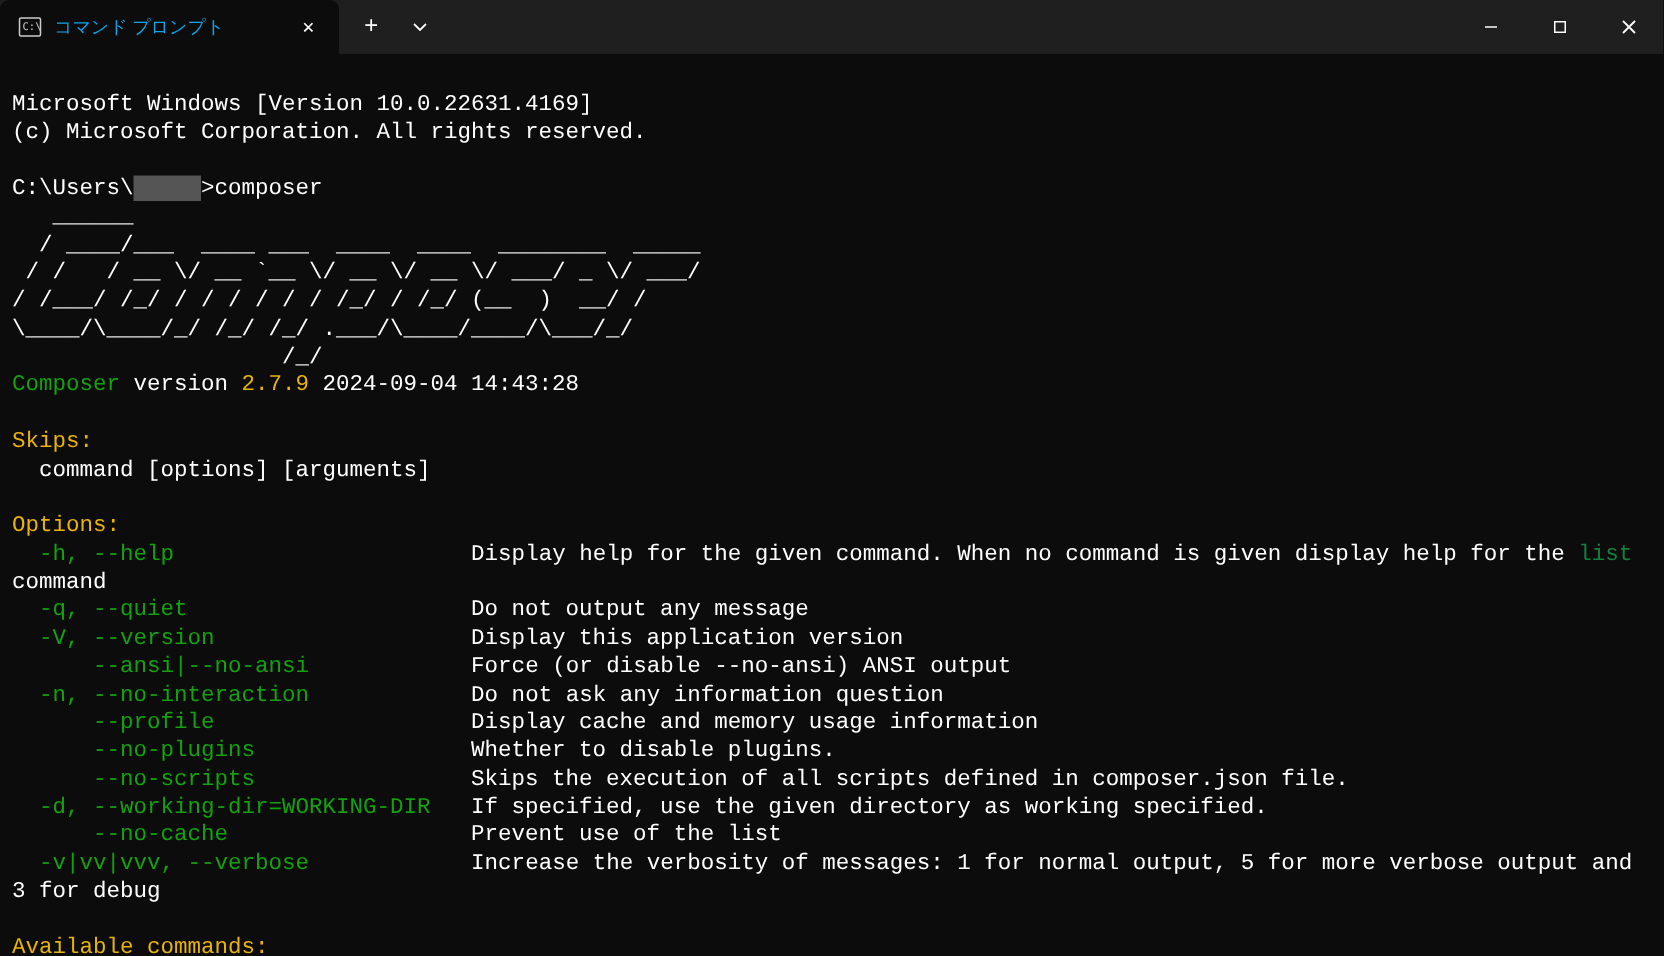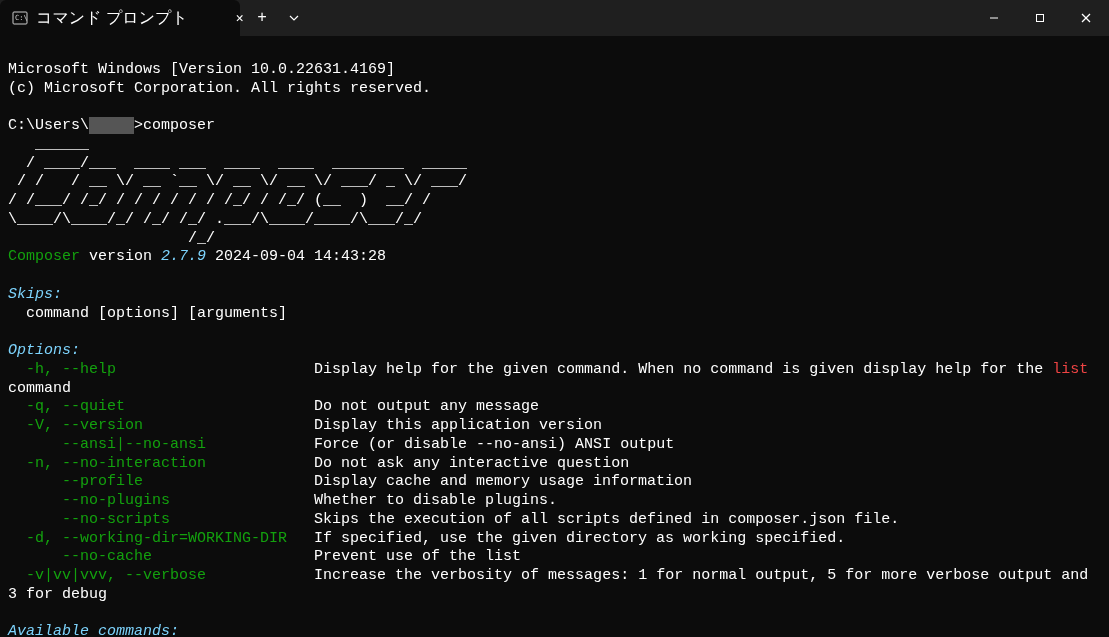--- a/index.html
+++ b/index.html
@@ -32,23 +32,23 @@
     .tab-icon {
       width: 16px;
       height: 16px;
       display: inline-flex;
       align-items: center;
       justify-content: center;
       font-size: 10px;
       color: #ccc;
     }
     .tab-title {
-      font-family: Liberation Sans, sans-serif;
-      font-size: 16px;
-      color: #ffffff;
+      font-family: Liberation Serif, serif;
+      font-size: 12px;
+      color: #0ea5e9;
       white-space: nowrap;
     }
     .tab-close {
       width: 16px;
       height: 16px;
       display: flex;
       align-items: center;
       justify-content: center;
       font-size: 13px;
       color: #ffffff;
@@ -92,23 +92,23 @@
     }
     .terminal {
       padding: 6px 8px;
       background: #0c0c0c;
       line-height: 1.25;
       white-space: pre;
       font-size: 15px;
       letter-spacing: 0;
     }
     .fg-white { color: #ffffff; }
-    .fg-yellow { color: #7dd3fc; font-style: italic; }
+    .fg-yellow { color: #eab308; }
     .fg-green { color: #13a10e; }
-    .fg-green-bright { color: #ef4444; }
+    .fg-green-bright { color: #15803d; }
     .prompt-user { color: #888; }
   </style>
 </head>
 <body>
 
 <div class="titlebar">
   <div class="tab">
     <span class="tab-icon">
       <svg width="16" height="16" viewBox="0 0 16 16">
         <rect x="1" y="2" width="14" height="12" rx="1" fill="none" stroke="#ccc" stroke-width="1"></rect>
@@ -159,21 +159,21 @@
 
 <span class="fg-yellow">Skips:</span>
 <span class="fg-white">  command [options] [arguments]</span>
 
 <span class="fg-yellow">Options:</span>
 <span class="fg-green">  -h, --help</span><span>                      </span><span class="fg-white">Display help for the given command. When no command is given display help for the </span><span class="fg-green-bright">list</span>
 <span class="fg-white">command</span>
 <span class="fg-green">  -q, --quiet</span><span>                     </span><span class="fg-white">Do not output any message</span>
 <span class="fg-green">  -V, --version</span><span>                   </span><span class="fg-white">Display this application version</span>
 <span class="fg-green">      --ansi|--no-ansi</span><span>            </span><span class="fg-white">Force (or disable --no-ansi) ANSI output</span>
-<span class="fg-green">  -n, --no-interaction</span><span>            </span><span class="fg-white">Do not ask any interactive question</span>
+<span class="fg-green">  -n, --no-interaction</span><span>            </span><span class="fg-white">Do not ask any information question</span>
 <span class="fg-green">      --profile</span><span>                   </span><span class="fg-white">Display cache and memory usage information</span>
 <span class="fg-green">      --no-plugins</span><span>                </span><span class="fg-white">Whether to disable plugins.</span>
 <span class="fg-green">      --no-scripts</span><span>                </span><span class="fg-white">Skips the execution of all scripts defined in composer.json file.</span>
 <span class="fg-green">  -d, --working-dir=WORKING-DIR</span><span>   </span><span class="fg-white">If specified, use the given directory as working specified.</span>
 <span class="fg-green">      --no-cache</span><span>                  </span><span class="fg-white">Prevent use of the list</span>
 <span class="fg-green">  -v|vv|vvv, --verbose</span><span>            </span><span class="fg-white">Increase the verbosity of messages: 1 for normal output, 5 for more verbose output and</span>
 <span class="fg-white">3 for debug</span>
 
 <span class="fg-yellow">Available commands:</span>
 </div>

